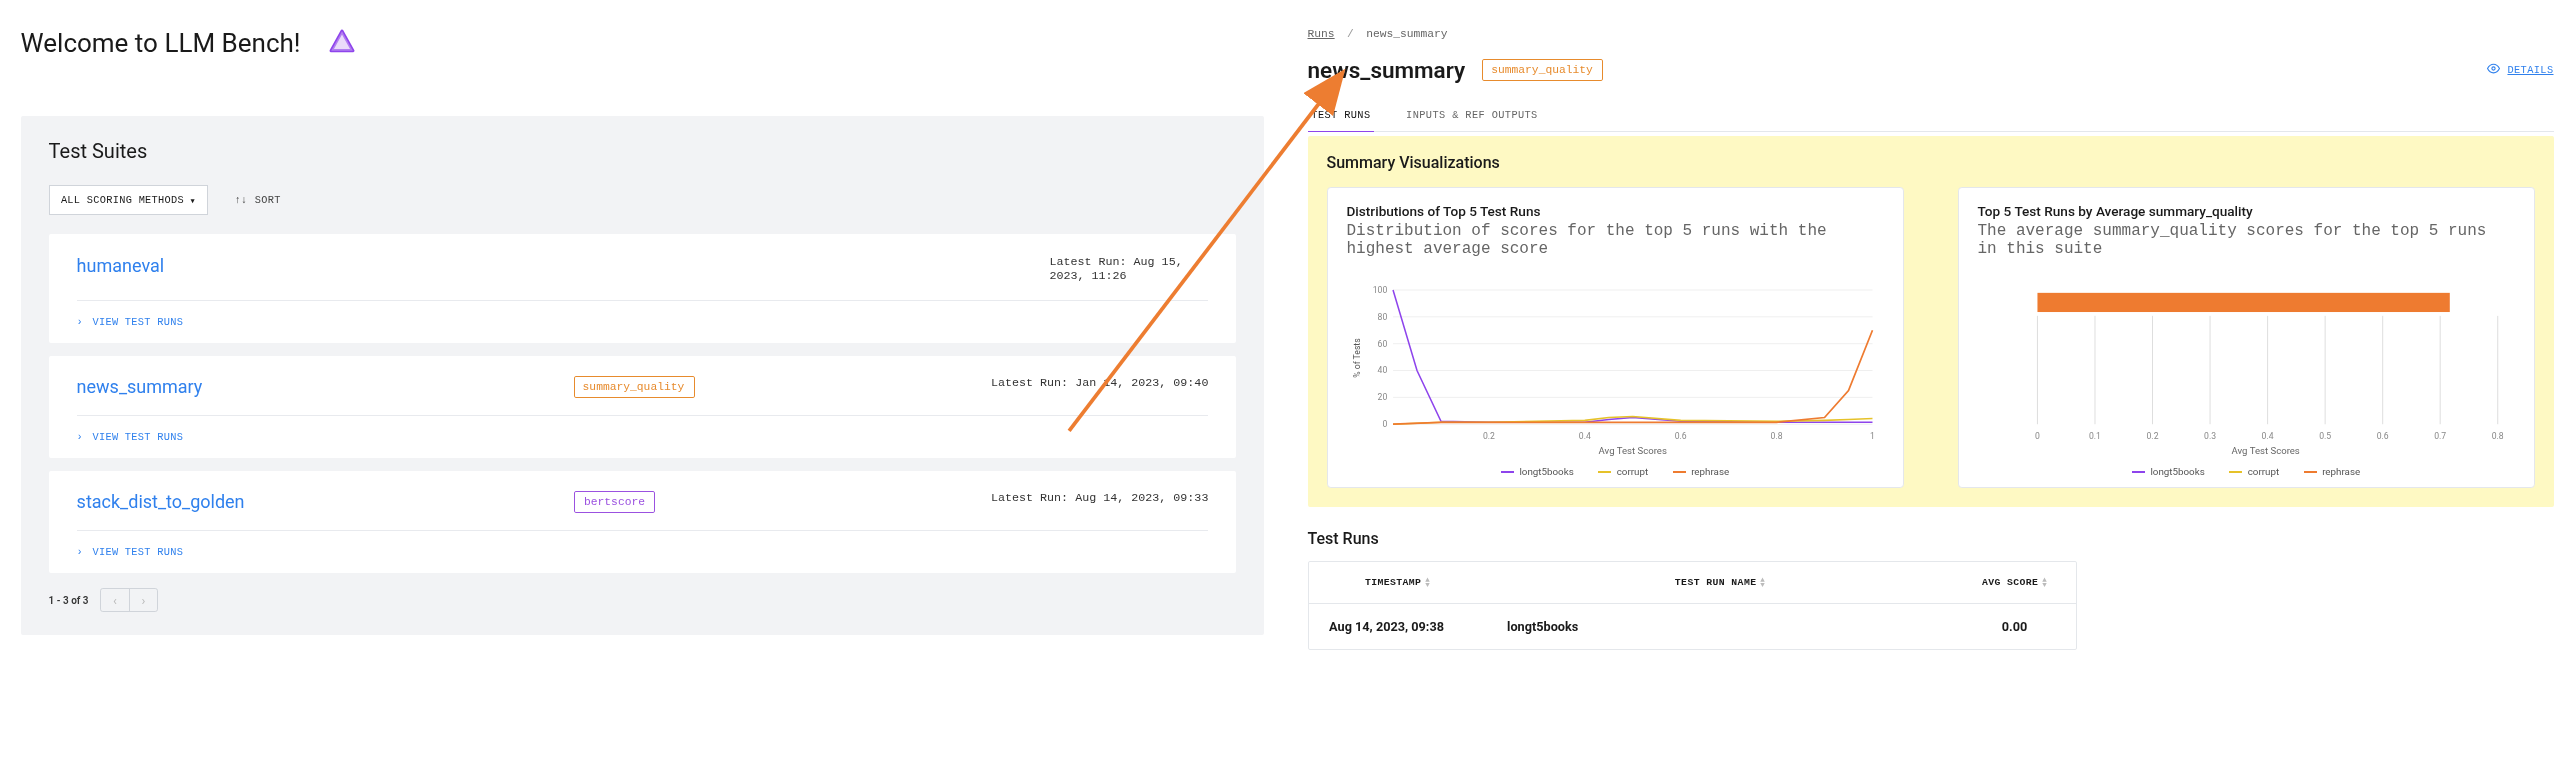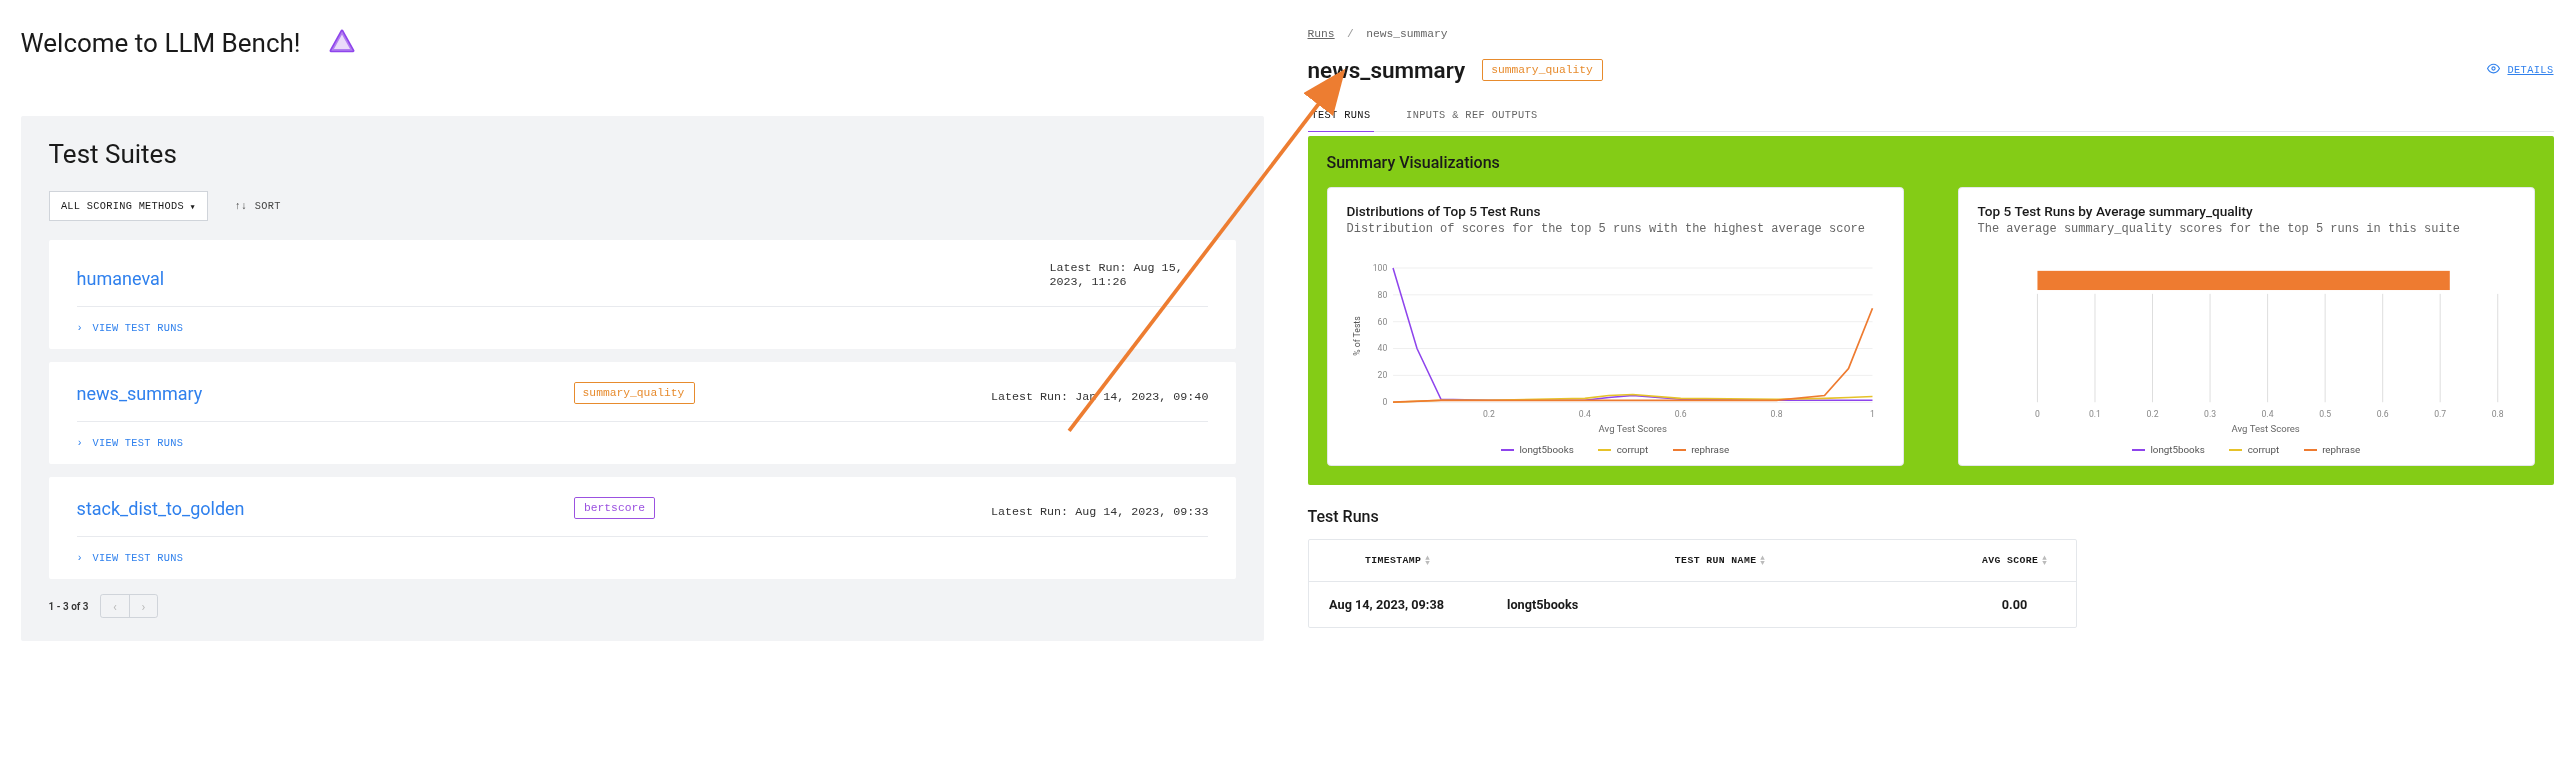--- a/index.html
+++ b/index.html
@@ -29,21 +29,21 @@
   .logo {
     width: 28px; height: 28px;
     display: inline-flex; align-items: center; justify-content: center;
   }
   .grey-panel {
     background: #f2f3f5;
     padding: 22.5px 28px;
     border-radius: 1.9px;
   }
   .suites-title {
-    font-size: 26px;
+    font-size: 20px;
     font-weight: 400;
     margin-bottom: 22.5px;
   }
   .toolbar {
     display: flex;
     align-items: center;
     gap: 26px;
     margin-bottom: 19px;
   }
   .dropdown-btn {
@@ -68,21 +68,21 @@
   }
   .card {
     background: #fff;
     border-radius: 1.9px;
     padding: 0;
     margin-bottom: 13px;
   }
   .card-top {
     padding: 20.6px 28px 17px 28px;
     display: flex;
-    align-items: flex-end;
+    align-items: flex-start;
     gap: 47px;
   }
   .card-name {
     color: #2f80ed;
     font-size: 18px;
     font-weight: 400;
     width: 450px;
     cursor: pointer;
   }
   .tag {
@@ -190,21 +190,21 @@
     padding: 9.4px 3.8px;
     font-size: 10.3px;
     letter-spacing: 0.4px;
     color: #666;
     cursor: pointer;
     border-bottom: 1.9px solid transparent;
     margin-bottom: -0.9px;
   }
   .tab.active { color: #111; border-bottom-color: #8e44ec; }
   .viz-section {
-    background: #84cc16;
+    background: #fef9c3;
     padding: 17px 19px 19px 19px;
     border-radius: 1.9px;
     margin-bottom: 22.5px;
   }
   .viz-heading {
     font-size: 16px;
     font-weight: 500;
     margin-bottom: 15px;
   }
   .viz-row {
@@ -212,21 +212,21 @@
     gap: 54px;
   }
   .viz-card {
     background: #fff;
     border: 0.9px solid #e4e7eb;
     border-radius: 3.8px;
     padding: 15px 19px 9.4px 19px;
     flex: 1;
   }
   .viz-title { font-size: 13.6px; font-weight: 500; margin-bottom: 3.8px; }
-  .viz-sub { font-size: 12px; color: #666; margin-bottom: 7.5px; }
+  .viz-sub { font-size: 16px; color: #666; margin-bottom: 7.5px; }
   .chart-area { width: 100%; }
   .axis-label { font-size: 10px; fill: #666; text-anchor: middle; }
   .ytitle { font-size: 9px; fill: #555; }
   .legend {
     display: flex;
     gap: 24.4px;
     justify-content: center;
     margin-top: 5.6px;
   }
   .legend-item {

